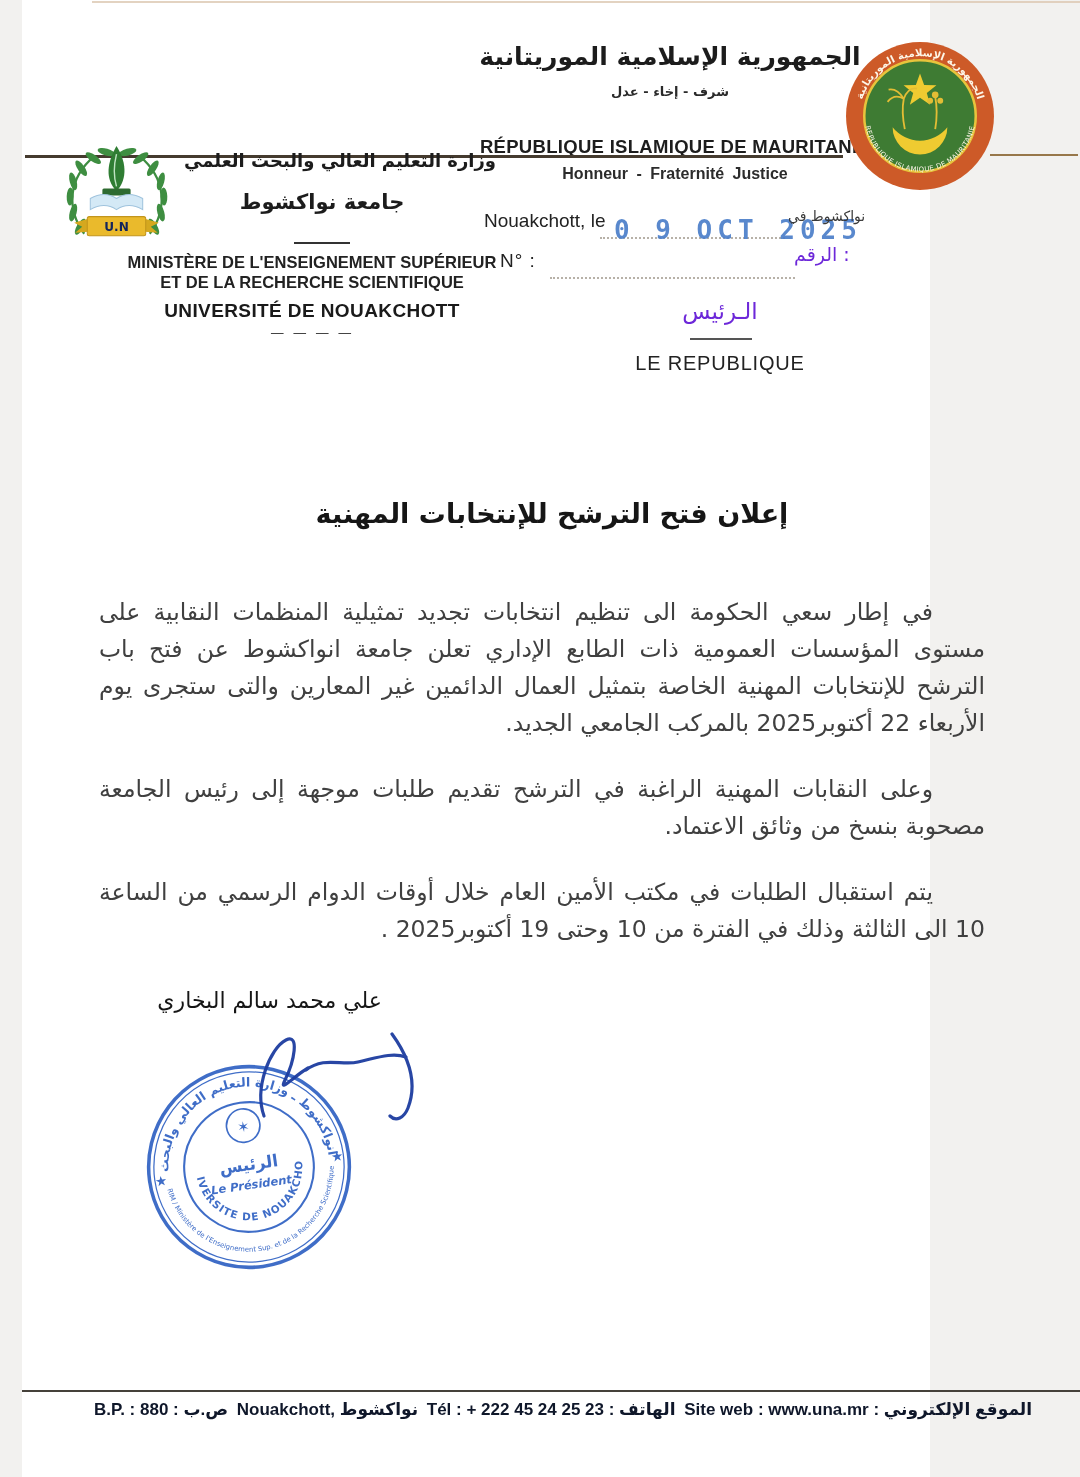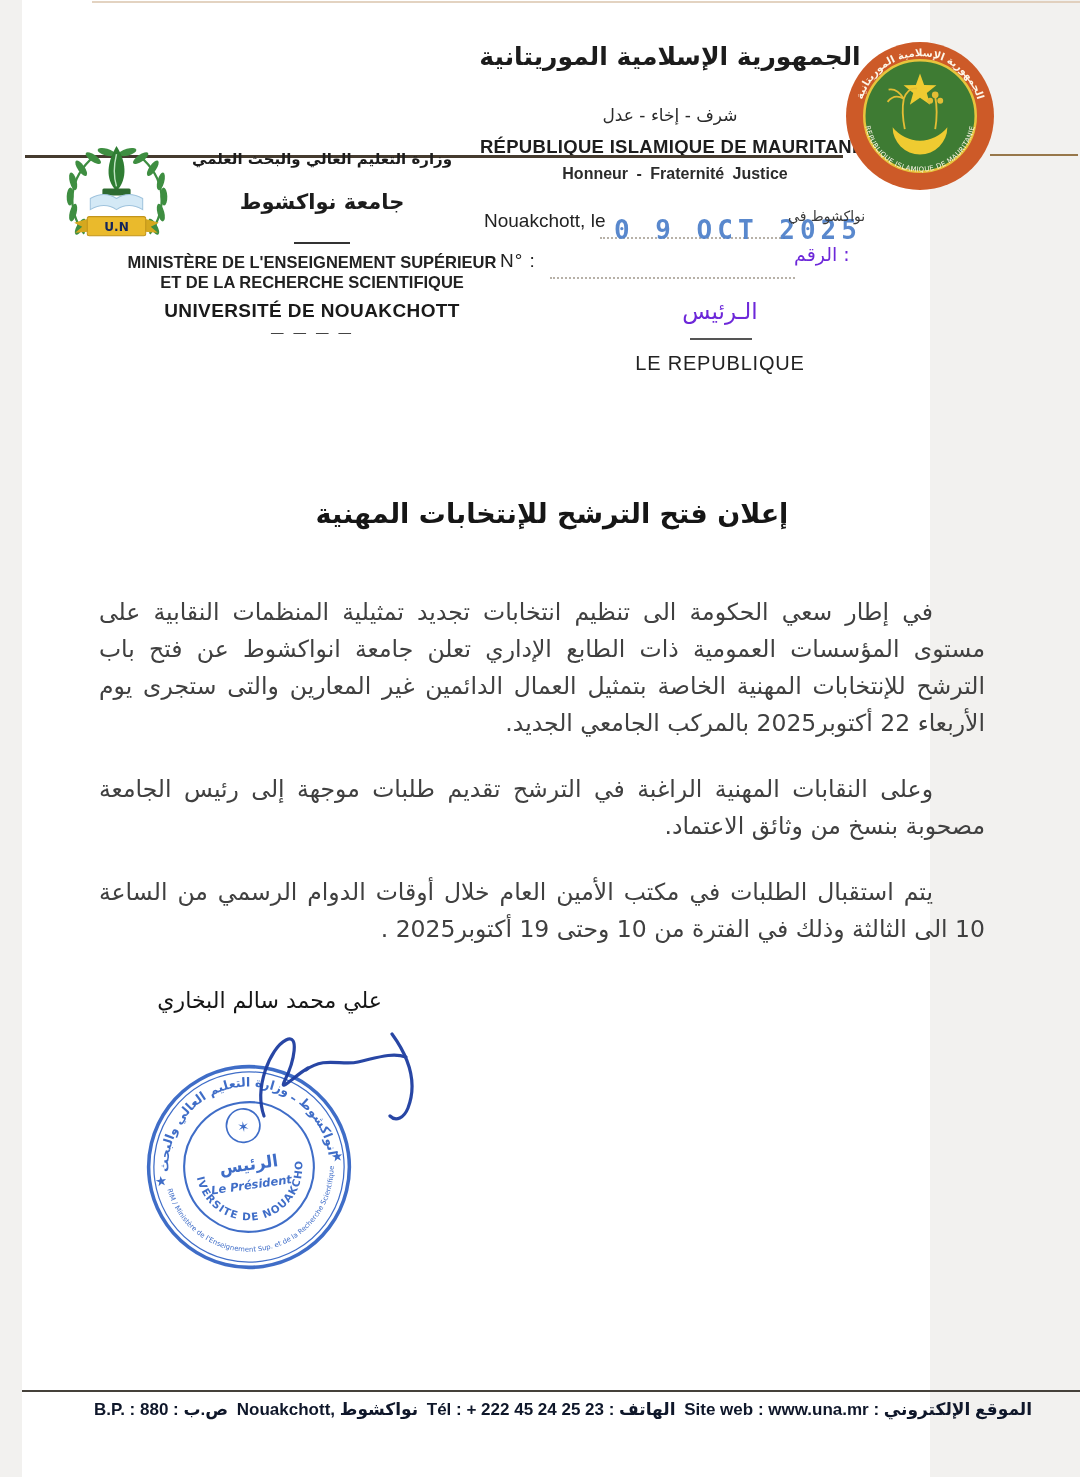--- a/index.html
+++ b/index.html
@@ -9,30 +9,30 @@
     font-family:"DejaVu Sans",sans-serif;color:#222;
   }
   .page{position:absolute;left:22px;top:0;width:908px;height:1477px;background:#ffffff;}
   .abs{position:absolute;}
   .ctr{text-align:center;}
   .latin{font-family:"Liberation Sans","DejaVu Sans",sans-serif;}
   .nowrap{white-space:nowrap;}
 
   
   .rep-ar{left:448px;top:42px;width:400px;font-size:25px;font-weight:bold;color:#1c1c1c;}
-  .motto-ar{left:448px;top:105px;width:400px;font-size:17px;font-weight:normal;color:#2a2a2a;}
+  .motto-ar{left:448px;top:84px;width:400px;font-size:13px;font-weight:bold;color:#2a2a2a;}
   .rep-fr{left:448px;top:136px;width:410px;font-size:18.5px;font-weight:bold;letter-spacing:.3px;color:#1d1d1d;}
   .motto-fr{left:448px;top:165px;width:410px;font-size:16px;font-weight:bold;word-spacing:4px;color:#2c2c2c;}
 
   .rule-l{left:3px;top:155px;width:818px;height:3px;background:#453b2f;}
   .rule-r{left:968px;top:154px;width:88px;height:2px;background:#97774a;}
   .scan-edge{left:70px;top:1px;width:988px;height:2px;background:#dcc8b2;opacity:.8;}
 
   
-  .min-ar{left:150px;top:150px;width:300px;font-size:15px;font-weight:bold;color:#1c1c1c;}
+  .min-ar{left:162px;top:150px;width:300px;font-size:18px;font-weight:bold;color:#1c1c1c;}
   .uni-ar{left:150px;top:190px;width:300px;font-size:21px;font-weight:bold;color:#1c1c1c;}
   .div-ar{left:272px;top:242px;width:56px;height:2px;background:#333;}
   .min-fr{left:70px;top:252px;width:440px;font-size:16.5px;font-weight:bold;line-height:20px;color:#222;}
   .uni-fr{left:70px;top:300px;width:440px;font-size:19px;font-weight:bold;letter-spacing:.4px;color:#1a1a1a;}
   .dashes{left:70px;top:324px;width:440px;font-size:14px;color:#444;letter-spacing:2px;}
 
   
   .place-fr{left:462px;top:210px;font-size:19px;font-weight:500;color:#222;}
   .date-line{left:578px;top:237px;width:185px;border-bottom:2px dotted #b7b1a8;}
   .date-stamp{left:592px;top:199px;font-family:"DejaVu Sans Mono",monospace;font-size:26px;font-weight:bold;color:#4b7ec9;letter-spacing:5px;opacity:.92;margin-top:16px;}

